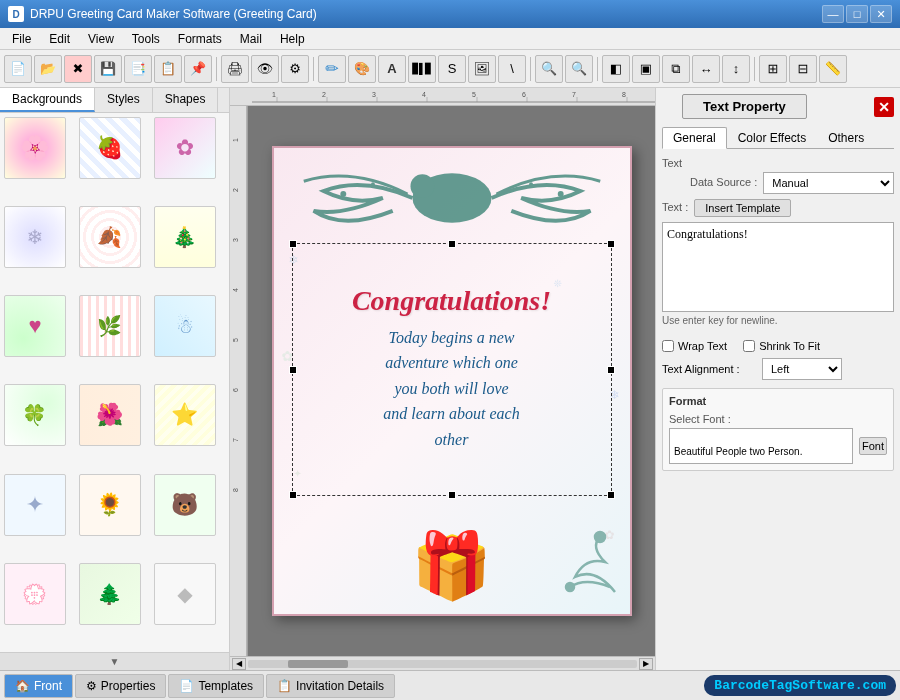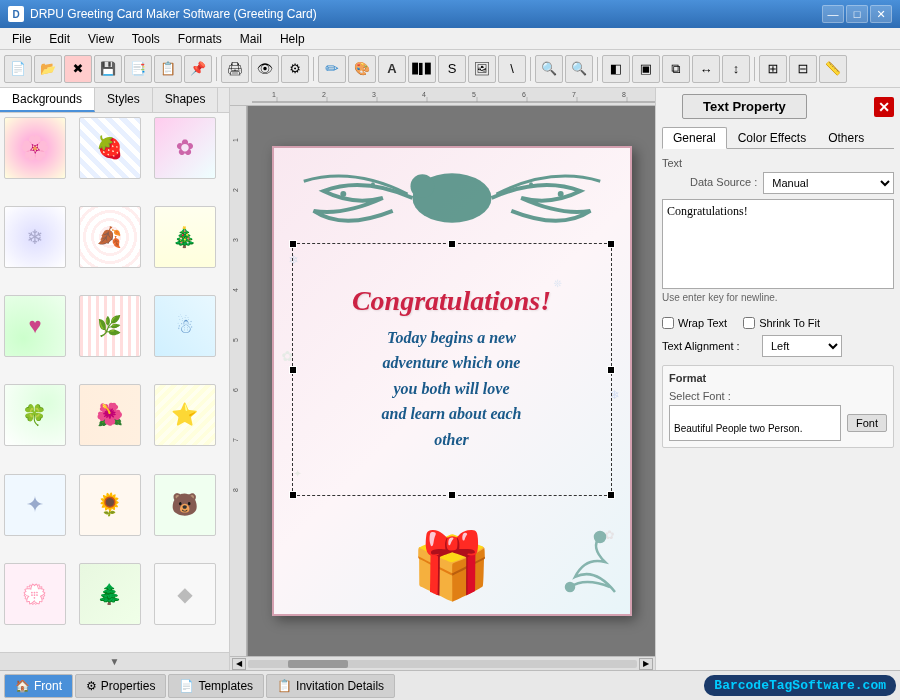--- a/index.html
+++ b/index.html
@@ -187,21 +187,20 @@
       margin-bottom: 8px;
       text-shadow: 1px 1px 2px rgba(0,0,0,0.1);
     }
     #card-body-text {
       font-family: 'Georgia', serif;
       font-size: 16px;
       color: #1a5a8a;
       font-style: italic;
       text-align: center;
       line-height: 1.6;
-      font-weight: bold;
     }
     #card-gift {
       position: absolute;
       bottom: 10px;
       left: 50%;
       transform: translateX(-50%);
       font-size: 65px;
     }
     #card-floral-bottom-right {
       position: absolute;
@@ -351,21 +350,21 @@
       flex: 1;
       height: 22px;
       border: 1px solid #aaa;
       background: #fff;
       font-size: 10px;
       padding: 17px 4px;
       overflow: hidden;
       white-space: nowrap;
     }
     .font-btn {
-      padding: 2px 8px;
+      padding: 2px 2px;
       background: #e0e0e0;
       border: 1px solid #aaa;
       font-size: 11px;
       cursor: pointer;
       border-radius: 2px;
     }
 
     
     #statusbar {
       height: 30px;
@@ -687,20 +686,24 @@
     </div>
 
     <div class="right-section">
       <div class="right-label">Text</div>
       <div class="right-row">
         <span class="right-label" style="white-space:nowrap;padding-left:28px;">Data Source :</span>
         <select class="right-select">
           <option>Manual</option>
         </select>
       </div>
+      <div class="right-row">
+        <span class="right-label">Text :</span>
+        <button class="right-btn">Insert Template</button>
+      </div>
       <textarea id="text-input-area" style="">Congratulations!</textarea>
       <div class="right-hint">Use enter key for newline.</div>
     </div>
 
     <div class="checkbox-row">
       <label class="cb-item">
         <input type="checkbox" style="">
         <span>Wrap Text</span>
       </label>
       <label class="cb-item">

